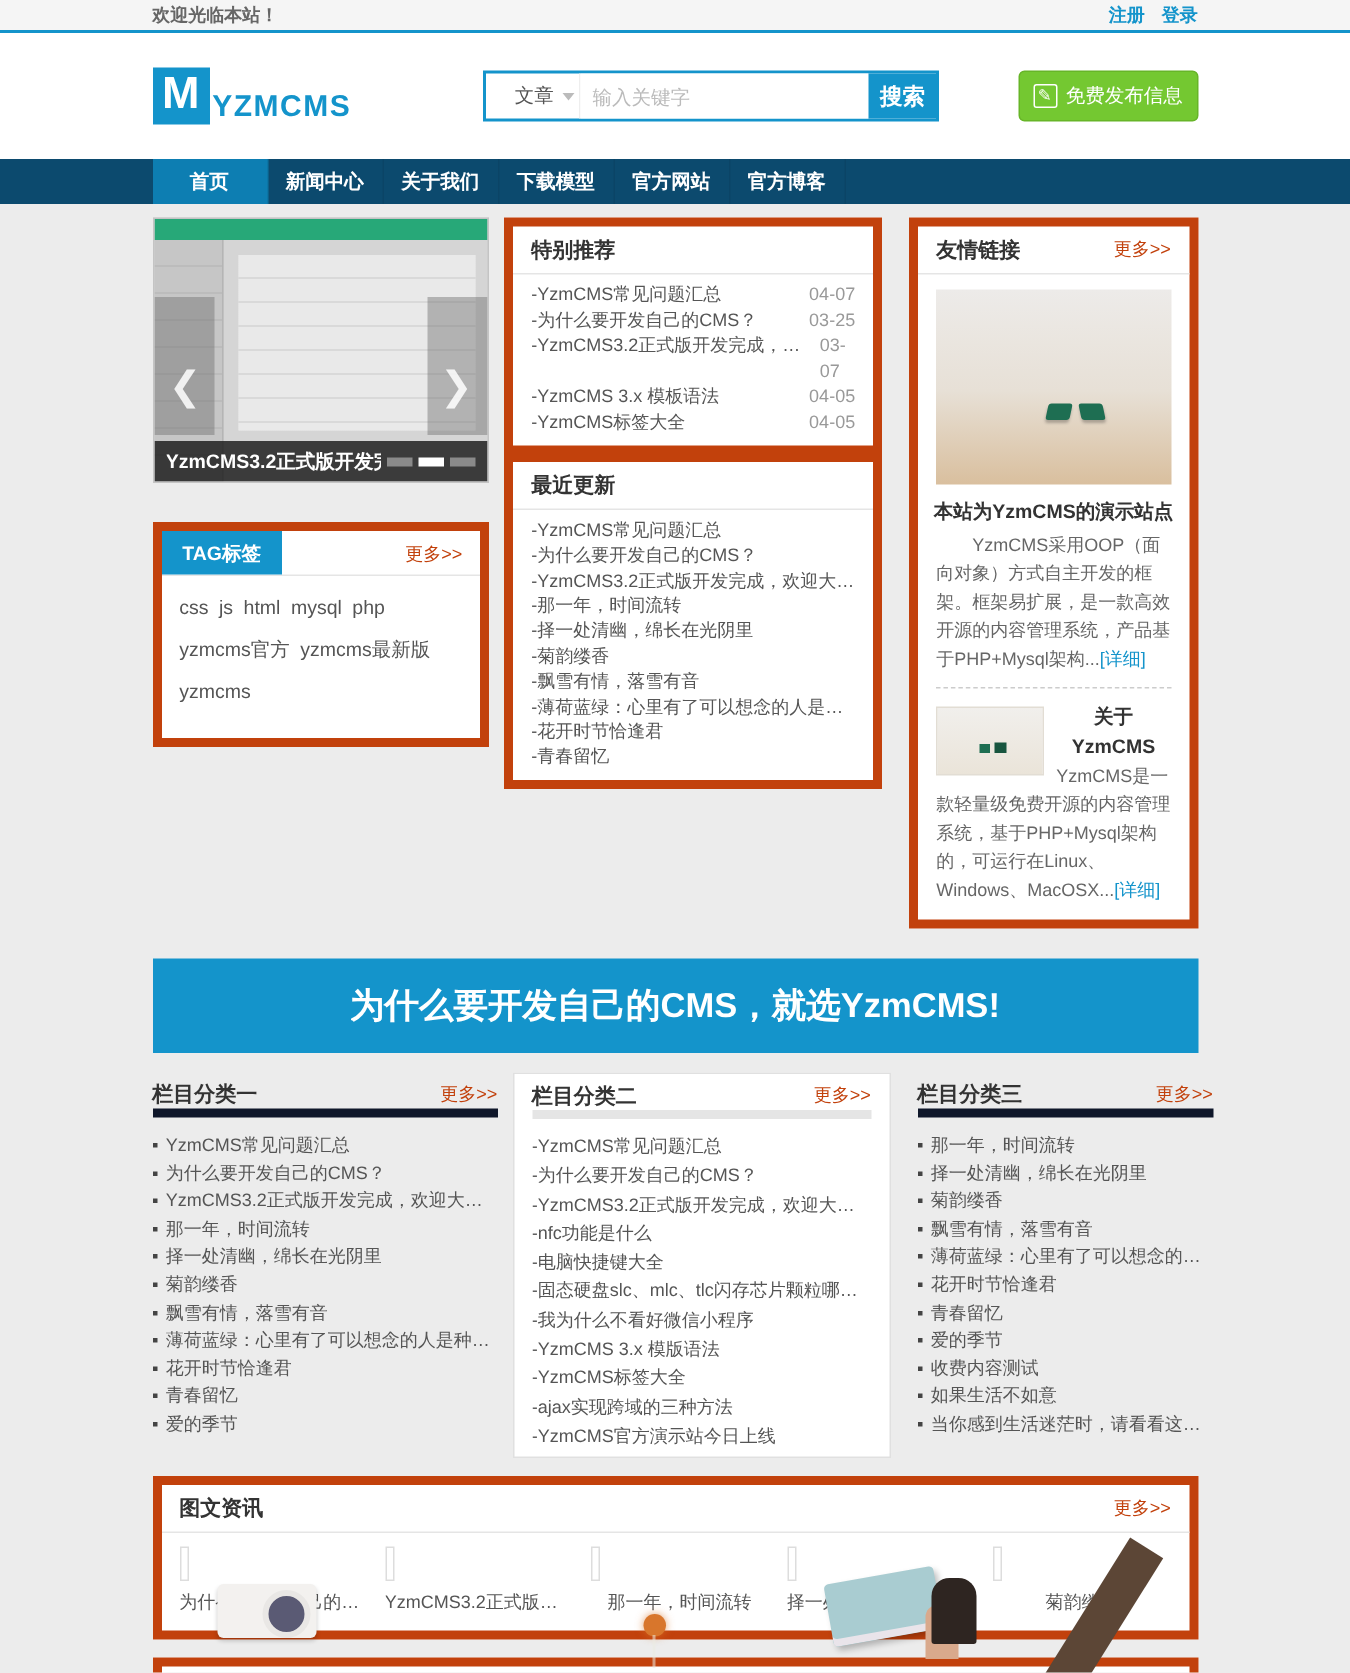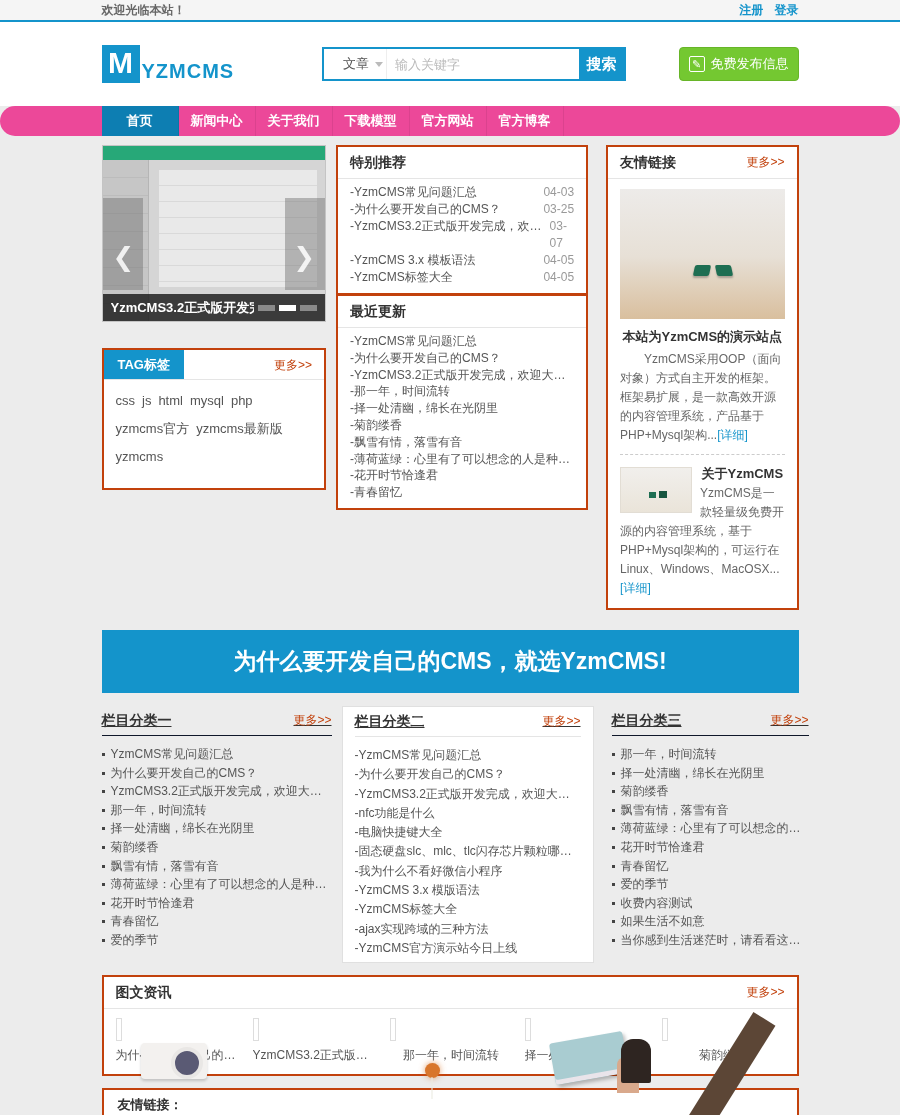--- a/index.html
+++ b/index.html
@@ -29,21 +29,21 @@
   .search-input { flex:1; border:0; outline:none; padding:0 8px; font-size:13px; color:#333;
     font-family:"Liberation Sans","DejaVu Sans",sans-serif; }
   .search-input::placeholder { color:#bbb; }
   .search-btn { width:60px; background:#1494cb; color:#fff; border:0; font-size:15px; font-weight:bold; cursor:pointer;text-align:center; }
   .publish-btn { margin-left:auto; width:120px; height:34px; background:#74c831; border:1px solid #67b528;
     border-radius:4px; color:#fff; font-size:13px; display:flex; align-items:center; justify-content:center; cursor:pointer; }
   .pencil { width:16px; height:16px; border:1px solid #fff; border-radius:2px; font-size:11px; line-height:14px;
     text-align:center; margin-right:6px; }
 
   
-  .nav { background:#ec4899;border-radius:15px; }
+  .nav { background:#0c4a6e; }
   .nav-inner { height:30px; display:flex; }
   .nav-item { width:77px; text-align:center; line-height:30px; color:#fff; font-size:13px; font-weight:bold;
     border-right:1px solid rgba(0,0,0,0.07); }
   .nav-item[data-active="true"] { background:#0d7eb2; }
 
   
   .main-row { display:flex; margin-top:9px; }
   .col-left { width:230px; }
   .col-mid { width:252px; margin:0 10px 0 10px; }
   .col-right { width:197px; margin-left:8px; }
@@ -60,21 +60,21 @@
   .slider-strip.left { left:0; } .slider-strip.right { right:0; }
   .slider-arrow { position:absolute; top:96px; color:rgba(255,255,255,0.85); font-size:26px; cursor:pointer; }
   .slider-arrow.prev { left:10px; } .slider-arrow.next { right:10px; }
   .slider-caption { position:absolute; left:0; right:0; bottom:0; height:27px; background:rgba(25,25,25,0.82);
     color:#fff; font-size:13px; font-weight:bold; line-height:27px; padding:0 8px; display:flex; align-items:center; }
   .slider-caption .cap-text { flex:1; white-space:nowrap; overflow:hidden; }
   .dot { width:17px; height:6px; background:#8a8a8a; margin-left:4px; cursor:pointer; }
   .dot.active { background:#fff; }
 
   
-  .box { background:#fff; border:2px solid #c2410c; }
+  .box { background:#fff; border:6px solid #c2410c; }
   .box-head { height:32px; line-height:31px; padding:0 12px; border-bottom:1px solid #e5e5e5;
     font-size:14px; font-weight:bold; color:#333; display:flex; }
   .more { margin-left:auto; font-size:12px; font-weight:normal; color:#c2410c; }
 
   
   .tag-box { margin-top:26px; }
   .tag-head { height:30px; border-bottom:1px solid #e5e5e5; display:flex; align-items:stretch; }
   .tag-tab { background:#1494cb; color:#fff; font-size:13px; font-weight:bold; padding:0 14px; line-height:30px; }
   .tag-head .more { line-height:30px; margin-right:12px; }
   .tag-body { padding:10px 12px 14px; min-height:88px; }
@@ -105,21 +105,21 @@
   .about-thumb::before { content:""; position:absolute; left:28px; top:24px; width:7px; height:6px; background:#1e6e52; }
   .about-thumb::after { content:""; position:absolute; left:38px; top:23px; width:8px; height:7px; background:#17553f; }
   .about-title { text-align:center; font-weight:bold; font-size:13px; color:#333; line-height:20px; }
 
   
   .banner { margin-top:20px; height:63px; background:#1494cb; color:#fff; text-align:center;
     line-height:63px; font-size:23px; font-weight:bold; }
 
   
   .cols-row { display:flex; margin-top:13px; align-items:flex-start; }
-  .cat-head { height:30px; line-height:29px; border-bottom:1px solid #0f172a; font-size:14px; font-weight:bold; display:flex;text-decoration:underline; }
+  .cat-head { height:30px; line-height:29px; border-bottom:6px solid #0f172a; font-size:14px; font-weight:bold; display:flex; }
   .cat-list { list-style:none; padding:9px 0 4px; }
   .cat-list li { line-height:18.6px; font-size:12px; color:#555; white-space:nowrap; overflow:hidden; text-overflow:ellipsis; }
   .cat-list li a { color:#555; }
   .bullet li a::before { content:""; display:inline-block; width:3px; height:3px; background:#444;
     vertical-align:2px; margin-right:6px; }
   .dash li a::before { content:"-"; }
   .cat-box2 { background:#fff; border:1px solid #e0e0e0; padding:0 12px; }
   .cat-box2 .cat-head { border-bottom-color:#e5e5e5; }
   .cat-box2 .cat-list li { line-height:19.3px; }
 
@@ -247,21 +247,21 @@
 
     <div class="col-mid">
       <div class="box">
         <div class="box-head">
           <span>特别推荐</span>
         </div>
         <ul class="news-list">
 
             <li>
               <a>YzmCMS常见问题汇总</a>
-              <span class="date">04-03</span>
+              <span class="date">04-07</span>
             </li>
 
             <li>
               <a>为什么要开发自己的CMS？</a>
               <span class="date">03-25</span>
             </li>
 
             <li>
               <a>YzmCMS3.2正式版开发完成，欢迎大家下载</a>
               <span class="date">03-07</span>

